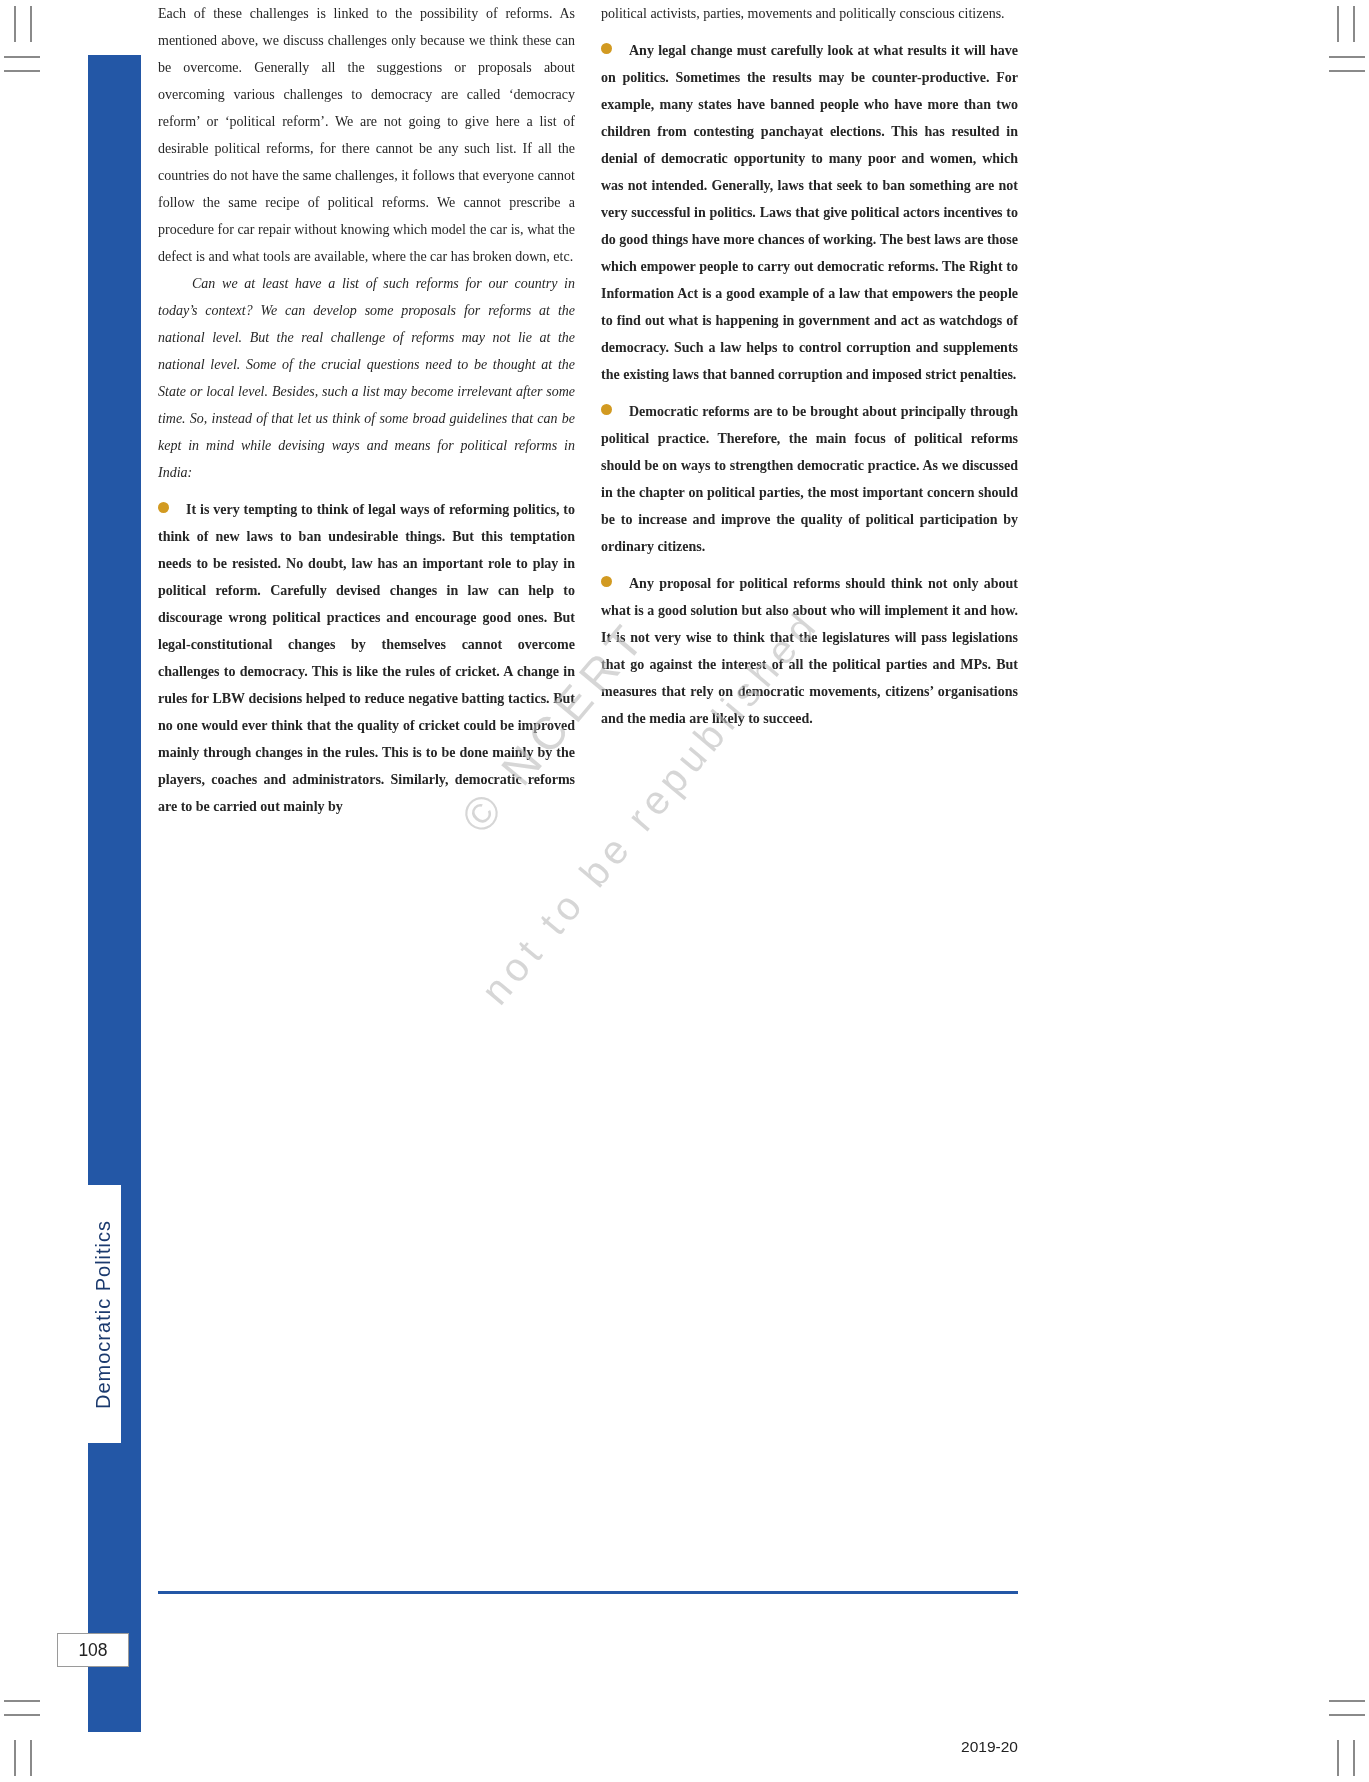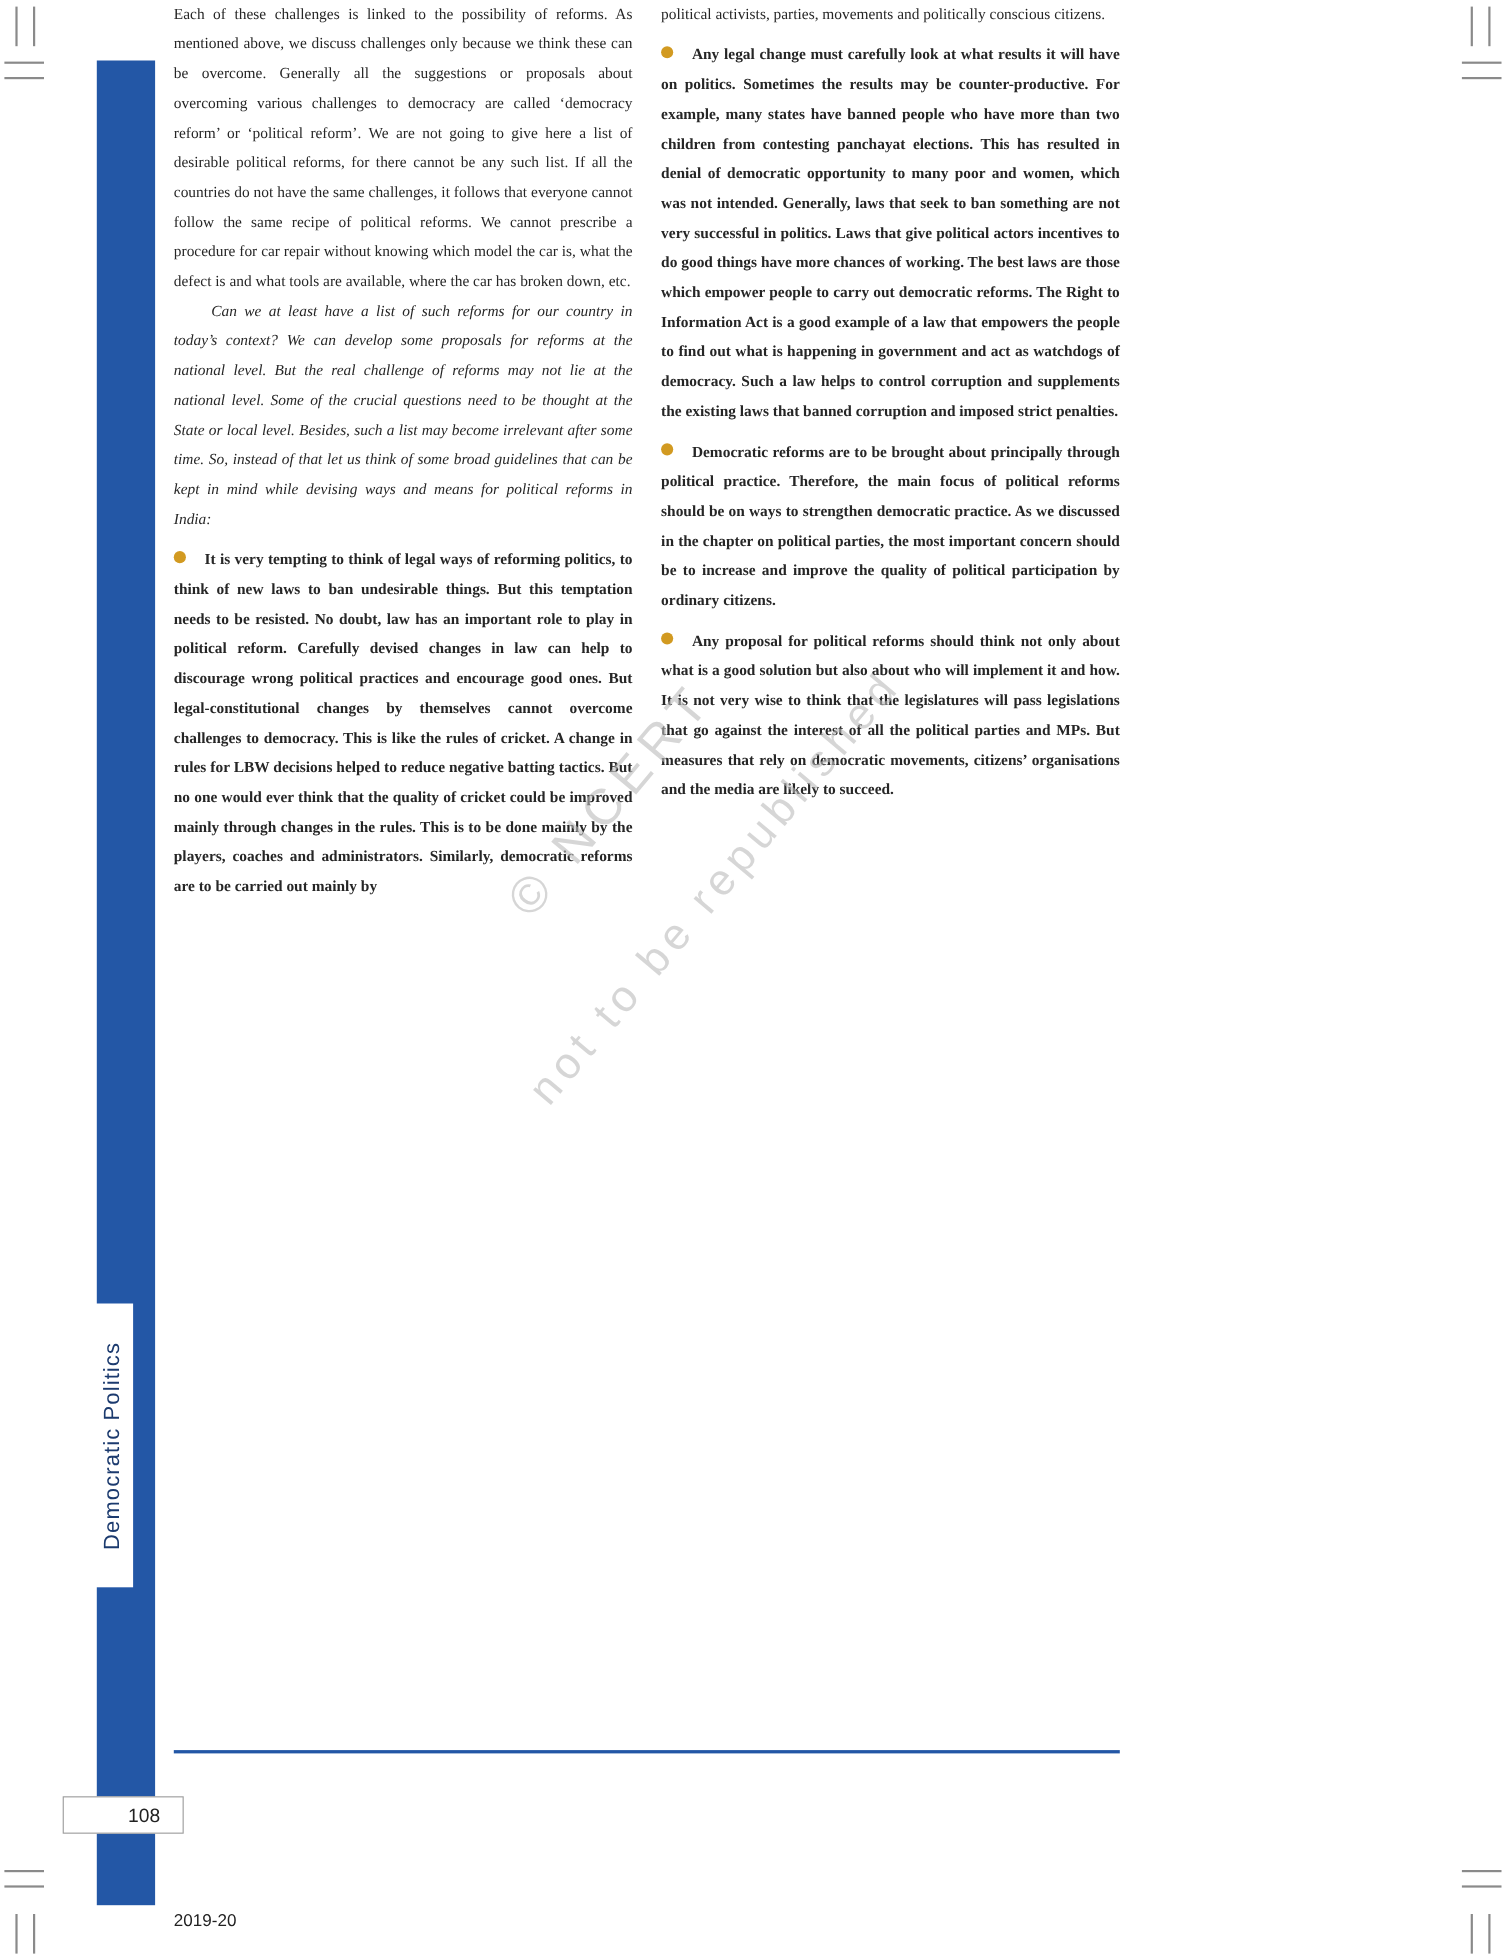--- a/index.html
+++ b/index.html
@@ -46,21 +46,20 @@
     position: absolute;
     left: 57px; top: 1633px;
     width: 70px; height: 32px;
     background: #ffffff;
     border: 1.5px solid #9a9a9a;
     display: flex; align-items: center; justify-content: center;
     font-family: "Liberation Sans", sans-serif;
     font-size: 17.5px;
     color: #222222;
     z-index: 4;
-    padding-left: 38px;
   }
 
   
   .content {
     position: absolute;
     left: 158px; top: 0;
     width: 860px;
     z-index: 1;
   }
   .title {
@@ -98,21 +97,21 @@
     left: 158px; top: 1591px;
     width: 860px; height: 3px;
     background: var(--c-rule, #2357a6);
   }
 
   
   .footer {
     position: absolute;
     left: 158px; top: 1738px;
     width: 860px;
-    text-align: left;
+    text-align: right;
     font-family: "Liberation Sans", sans-serif;
     font-size: 15.5px;
     color: #222222;
   }
 
   
   .watermark {
     position: absolute;
     left: 320px; top: 640px;
     width: 560px;

